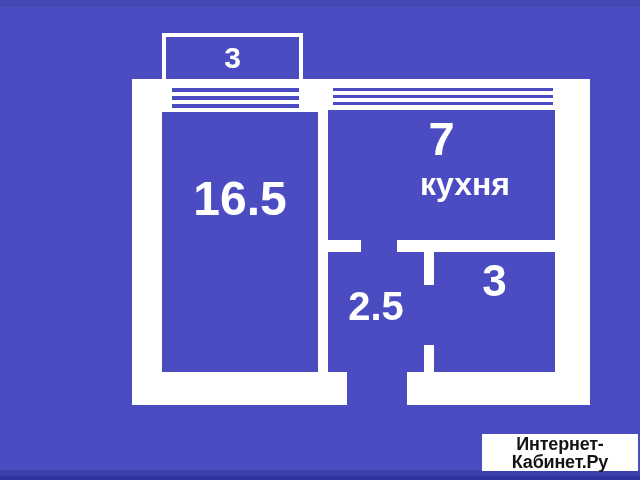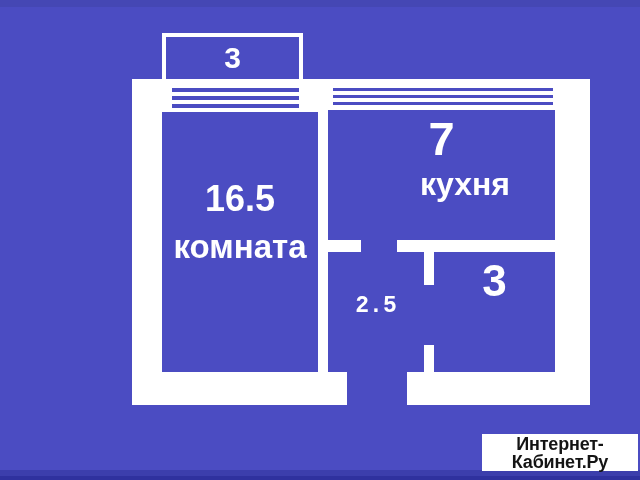--- a/index.html
+++ b/index.html
@@ -50,27 +50,27 @@
   .room-kitchen{left:328px;top:110px;width:227px;height:130px;}
   .room-hallway{left:328px;top:252px;width:96px;height:120px;}
   .room-bathroom{left:434px;top:252px;width:121px;height:120px;}
   
   .gap-kitchen-hall{left:361px;top:240px;width:36px;height:13px;background:var(--background);}
   .gap-bathroom{left:424px;top:285px;width:10px;height:60px;background:var(--background);}
   .gap-entrance{left:347px;top:371px;width:60px;height:34px;background:var(--background);}
   
   .label-block{position:absolute;left:0;right:0;text-align:center;}
   .room-living .label-block{top:61px;}
-  .room-living .num{font-size:36px;line-height:52px;}
+  .room-living .num{font-size:48px;line-height:52px;}
   .room-living .name{font-size:33px;line-height:44px;}
   .room-kitchen .label-block{top:4px;}
   .room-kitchen .num{font-size:47px;line-height:50px;}
   .room-kitchen .name{font-size:32px;line-height:40px;margin-left:47px;}
   .room-hallway .label-block{top:37px;}
-  .room-hallway .num{font-size:23px;line-height:34px;font-family:Liberation Mono, monospace;}
+  .room-hallway .num{font-size:40px;line-height:34px;}
   .room-bathroom .label-block{top:6px;}
   .room-bathroom .num{font-size:44px;line-height:46px;}
   .room-bathroom .name{font-size:26px;line-height:34px;}
   .num,.name{display:block;}
   
   .watermark{
     left:482px;top:434px;width:156px;height:37px;
     background:var(--watermark-bg);color:var(--watermark-text);
     display:flex;flex-direction:column;align-items:center;justify-content:center;
     font-size:18px;line-height:18px;letter-spacing:-0.2px;
@@ -99,21 +99,20 @@
     </div>
   <div class="abs hatch hatch-kitchen">
       <i></i>
       <i></i>
       <i></i>
     </div>
 
   <div class="abs panel room-living">
     <div class="label-block">
       <span class="num">16.5</span>
-      <span class="name">комната</span>
     </div>
   </div>
 
   <div class="abs panel room-kitchen">
     <div class="label-block">
       <span class="num">7</span>
       <span class="name">кухня</span>
     </div>
   </div>
 

